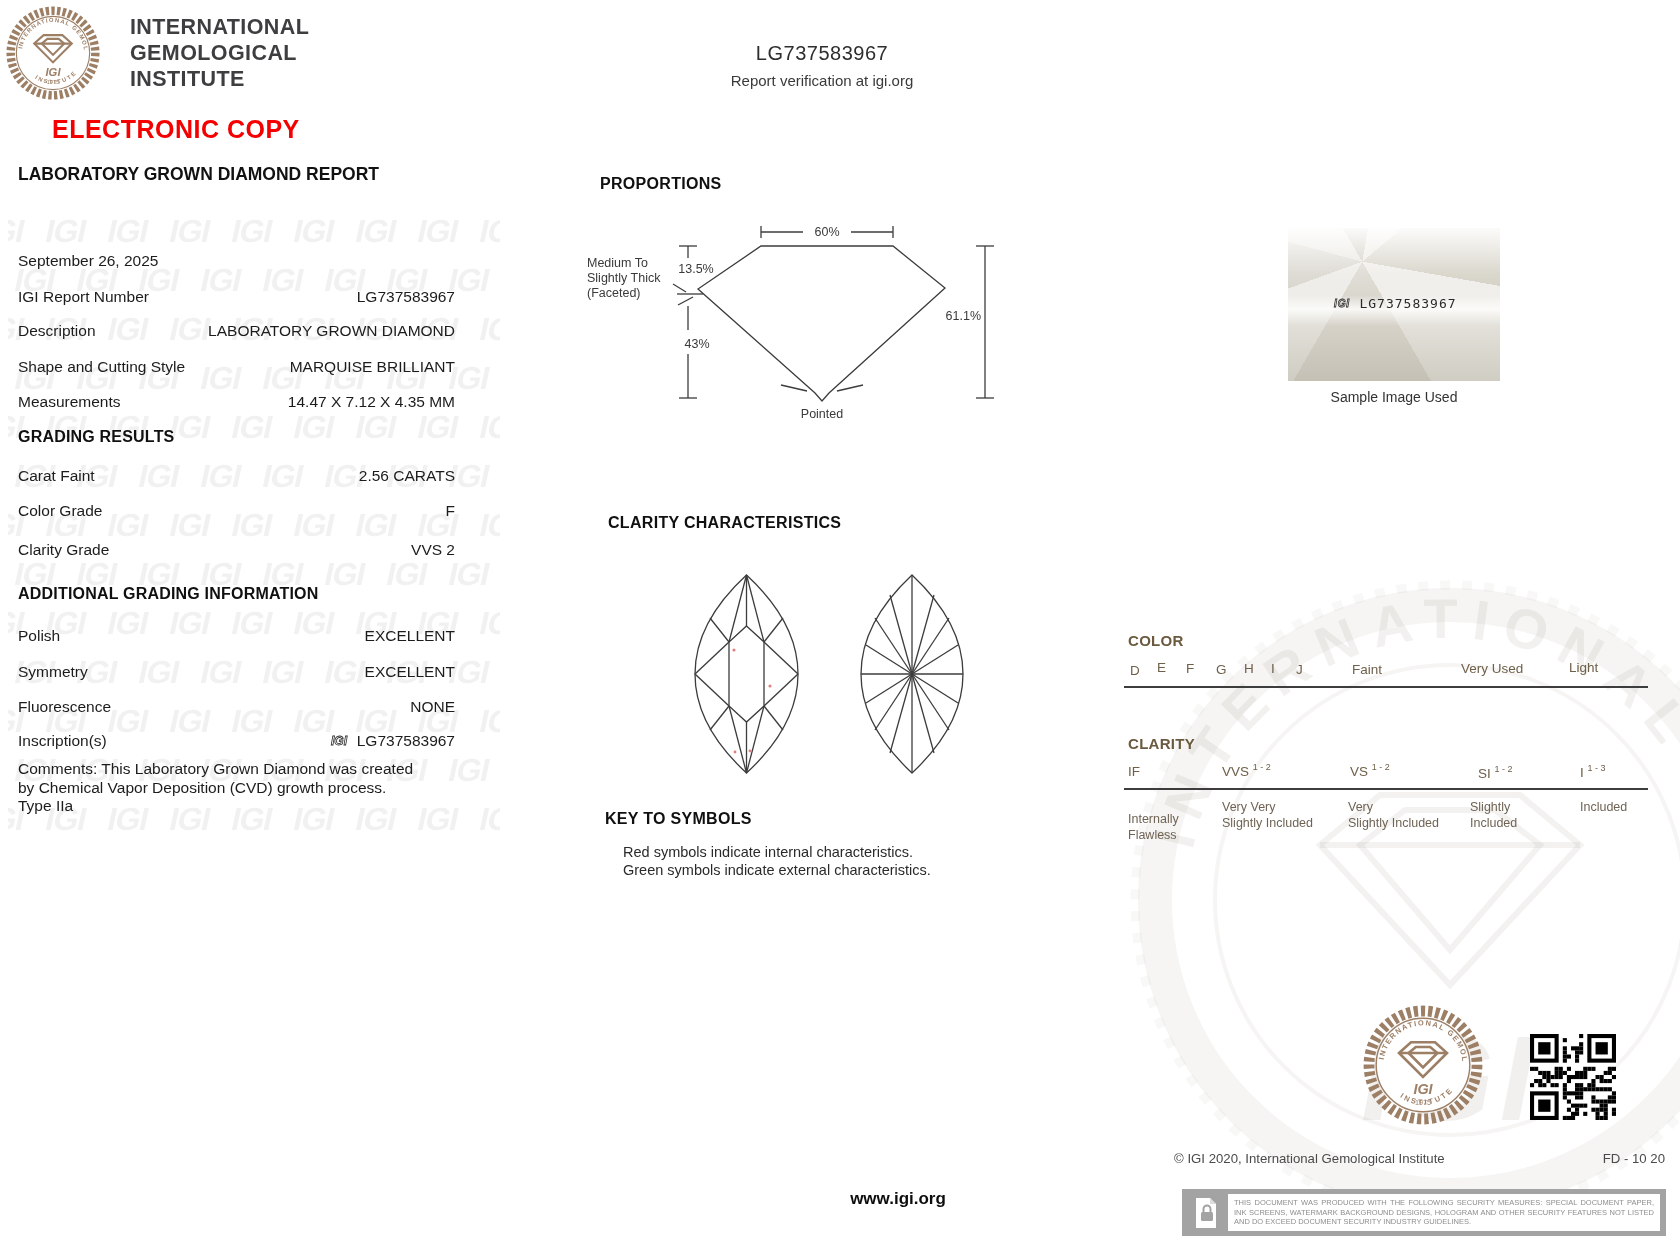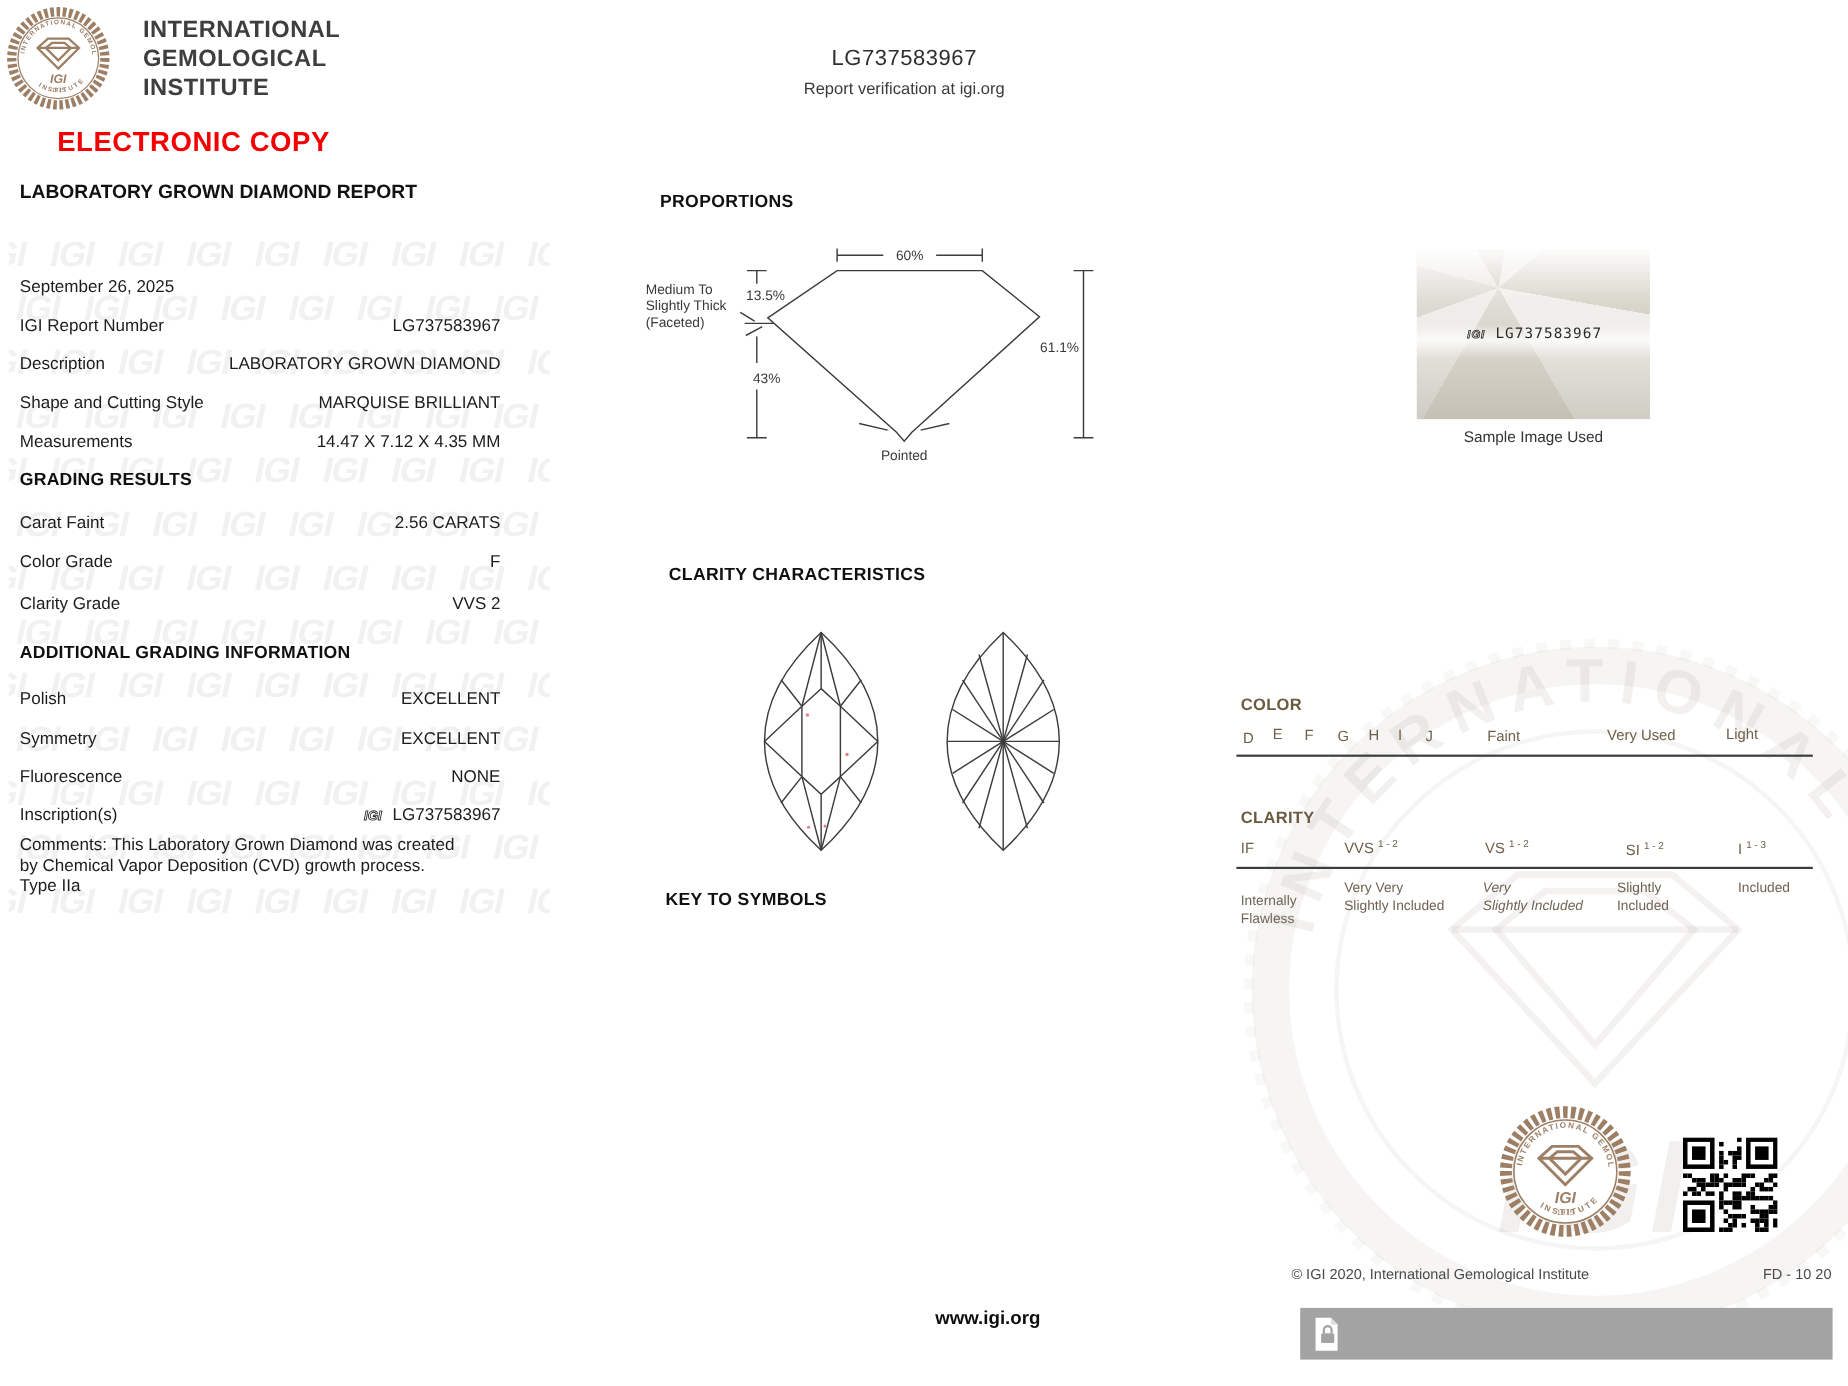--- a/index.html
+++ b/index.html
@@ -389,20 +389,24 @@
     </g>
     <g fill="#e08080">
       <circle cx="44" cy="80" r="1.6"></circle>
         <circle cx="80" cy="116" r="1.6"></circle>
       <circle cx="45" cy="182" r="1.4"></circle>
         <circle cx="60" cy="181" r="1.4"></circle>
     </g>
   </svg>
 
   <div class="diag-head" style="left:605px;top:810px;">KEY TO SYMBOLS</div>
+  <div class="key-lines">
+    <div>Red symbols indicate internal characteristics.</div>
+    <div>Green symbols indicate external characteristics.</div>
+  </div>
 
   <div class="scale-head" style="left:1128px;top:632px;">COLOR</div>
   <span class="scale-item" style="left:1130px;top:663px;">D</span>
   <span class="scale-item" style="left:1157px;top:660px;">E</span>
   <span class="scale-item" style="left:1186px;top:661px;">F</span>
   <span class="scale-item" style="left:1216px;top:662px;">G</span>
   <span class="scale-item" style="left:1244px;top:661px;">H</span>
   <span class="scale-item" style="left:1271px;top:661px;">I</span>
   <span class="scale-item" style="left:1296px;top:662px;">J</span>
   <span class="scale-item" style="left:1352px;top:662px;text-align:right;">Faint</span>
@@ -419,21 +423,21 @@
   <div class="scale-line" style="left:1124px;top:788px;width:524px;height:1.5px;"></div>
 
   <div class="scale-desc" style="left:1128px;top:799px;width:84px;margin-top:12px;">
     <span>Internally</span>
     <span>Flawless</span>
   </div>
   <div class="scale-desc" style="left:1222px;top:799px;width:110px;">
     <span>Very Very</span>
     <span>Slightly Included</span>
   </div>
-  <div class="scale-desc" style="left:1348px;top:799px;width:110px;font-style:italic;">
+  <div class="scale-desc" style="left:1348px;top:799px;width:110px;">
     <span>Very</span>
     <span>Slightly Included</span>
   </div>
   <div class="scale-desc" style="left:1470px;top:799px;width:90px;">
     <span>Slightly</span>
     <span>Included</span>
   </div>
   <div class="scale-desc" style="left:1580px;top:799px;width:80px;">
     <span>Included</span>
     <span></span>
@@ -599,15 +603,16 @@
   <div class="copyright" style="left:1545px;width:120px;text-align:right;">FD - 10 20</div>
   <div class="website">www.igi.org</div>
 
   <div class="sec-strip">
     <svg width="34" height="36" viewBox="0 0 34 36" style="margin-left:8px;">
       <path d="M6,3 h14 l6,6 v24 h-20 z" fill="#ffffff"></path>
       <path d="M20,3 l6,6 h-6 z" fill="#dcdcdc"></path>
       <rect x="11" y="17" width="12" height="9" rx="1.5" fill="#a3a3a3"></rect>
       <path d="M13.5,17 v-3 a3.5,3.5 0 0 1 7,0 v3" fill="none" stroke="#a3a3a3" stroke-width="2"></path>
     </svg>
+    <div class="sec-text">THIS DOCUMENT WAS PRODUCED WITH THE FOLLOWING SECURITY MEASURES:  SPECIAL DOCUMENT PAPER, INK SCREENS, WATERMARK BACKGROUND DESIGNS, HOLOGRAM AND OTHER SECURITY FEATURES NOT LISTED AND DO EXCEED DOCUMENT SECURITY INDUSTRY GUIDELINES.</div>
   </div>
 
 </div>
 
 </body></html>

